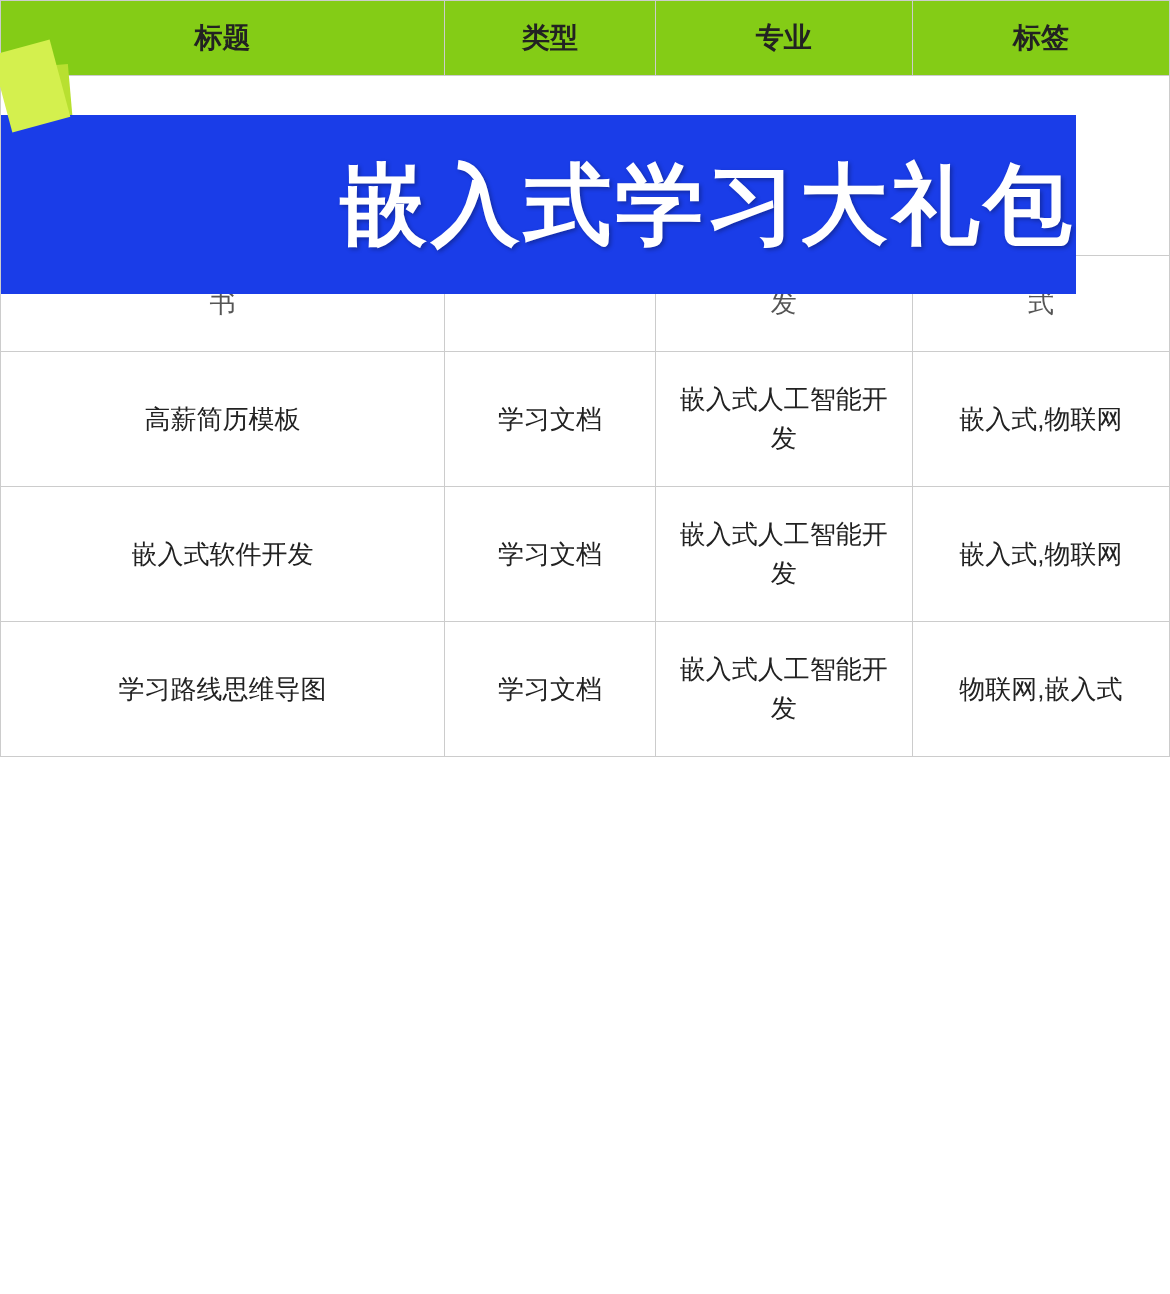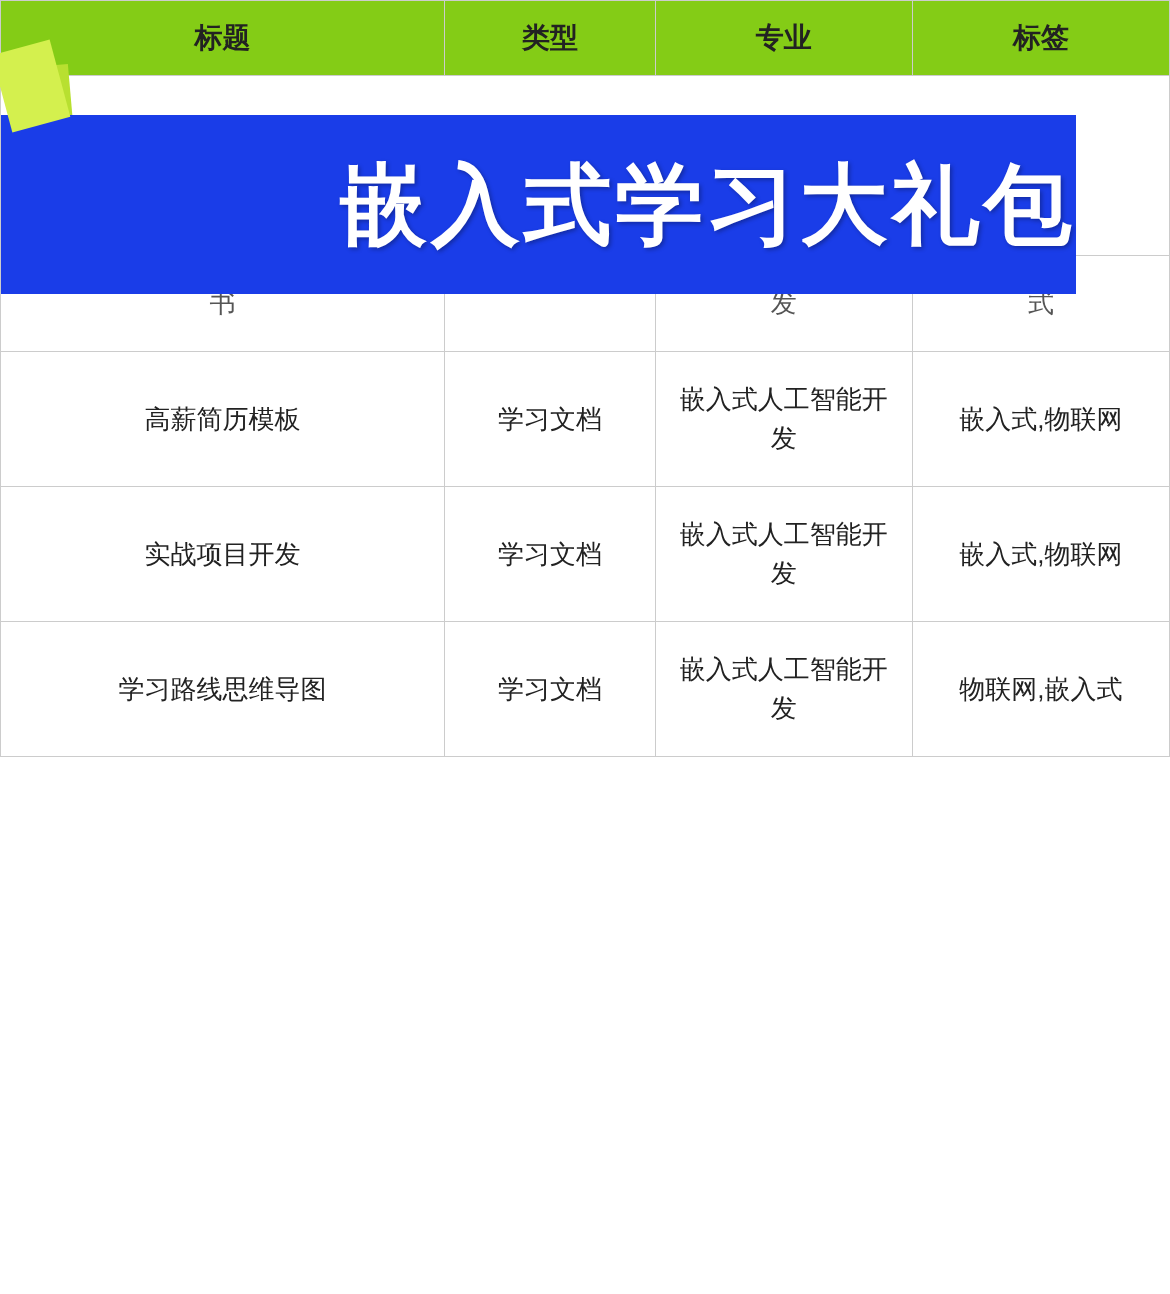--- a/index.html
+++ b/index.html
@@ -150,21 +150,21 @@
 
       <tr>
         <td>高薪简历模板</td>
         <td>学习文档</td>
         <td>嵌入式人工智能开发</td>
         <td>嵌入式,物联网</td>
       </tr>
 
 
       <tr>
-        <td>实战项目开发</td>
+        <td>嵌入式软件开发</td>
         <td>学习文档</td>
         <td>嵌入式人工智能开发</td>
         <td>嵌入式,物联网</td>
       </tr>
 
       <tr>
         <td>学习路线思维导图</td>
         <td>学习文档</td>
         <td>嵌入式人工智能开发</td>
         <td>物联网,嵌入式</td>

